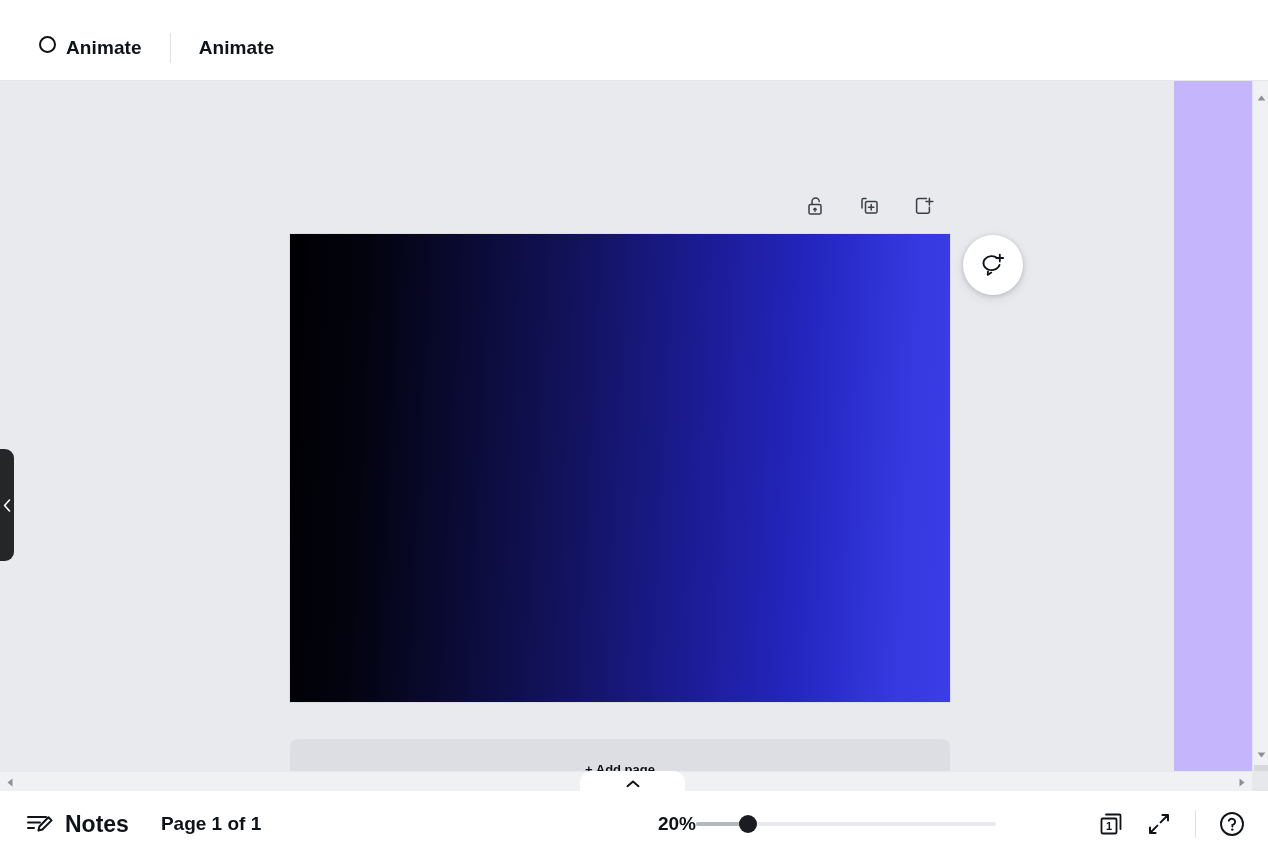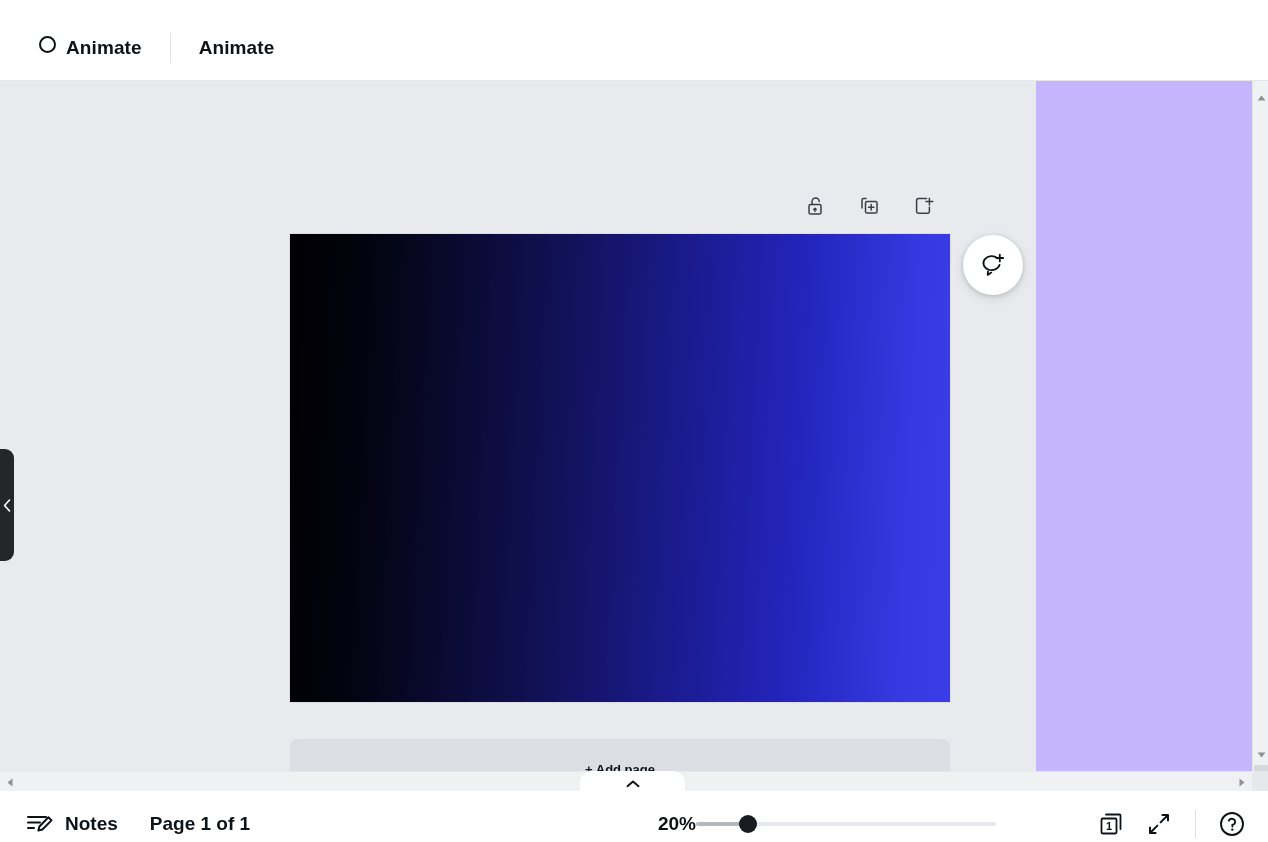--- a/index.html
+++ b/index.html
@@ -46,21 +46,21 @@
     border: 2.2px solid #0e1318;
     width: 17px; height: 17px;
   }
   .anim-icon i.c1 { right: 0; top: 1px; }
   .anim-icon i.c2 { right: 4px; top: 4px; border-color: #9a9da3; z-index: -1; }
   .anim-icon i.c3 { right: 8px; top: 7px; border-color: #c7c9cd; z-index: -2; }
 
   
   .editor {
     position: absolute; left: 0; top: 66px;
-    width: 1036px; height: 710px;
+    width: 1174px; height: 710px;
     background: #e8eaee;
     overflow: hidden;
   }
 
   
   .collapse-tab {
     position: absolute; left: 0; top: 368px;
     width: 14px; height: 112px;
     background: #252627;
     border-radius: 0 9px 9px 0;
@@ -210,21 +210,21 @@
     width: 1268px; height: 66px;
     background: #ffffff;
     display: flex; align-items: center;
   }
   .bb-left { display: flex; align-items: center; gap: 0; margin-left: 16px; }
   .notes-btn {
     display: flex; align-items: center; gap: 11px;
     height: 40px; padding: 0 10px; border-radius: 8px;
     background: transparent; border: none; cursor: pointer;
   }
-  .notes-btn .lbl { font-size: 19px; font-weight: 600; color: #0e1318; }
+  .notes-btn .lbl { font-size: 23px; font-weight: 600; color: #0e1318; }
   .page-count {
     font-size: 19px; font-weight: 600; color: #0e1318;
     margin-left: 22px; white-space: nowrap;
   }
   .bb-center {
     position: absolute; left: 640px; top: 0; height: 66px;
     display: flex; align-items: center; 
   }
   .zoom-pct {
     font-size: 19px; font-weight: 600; color: #0e1318;

